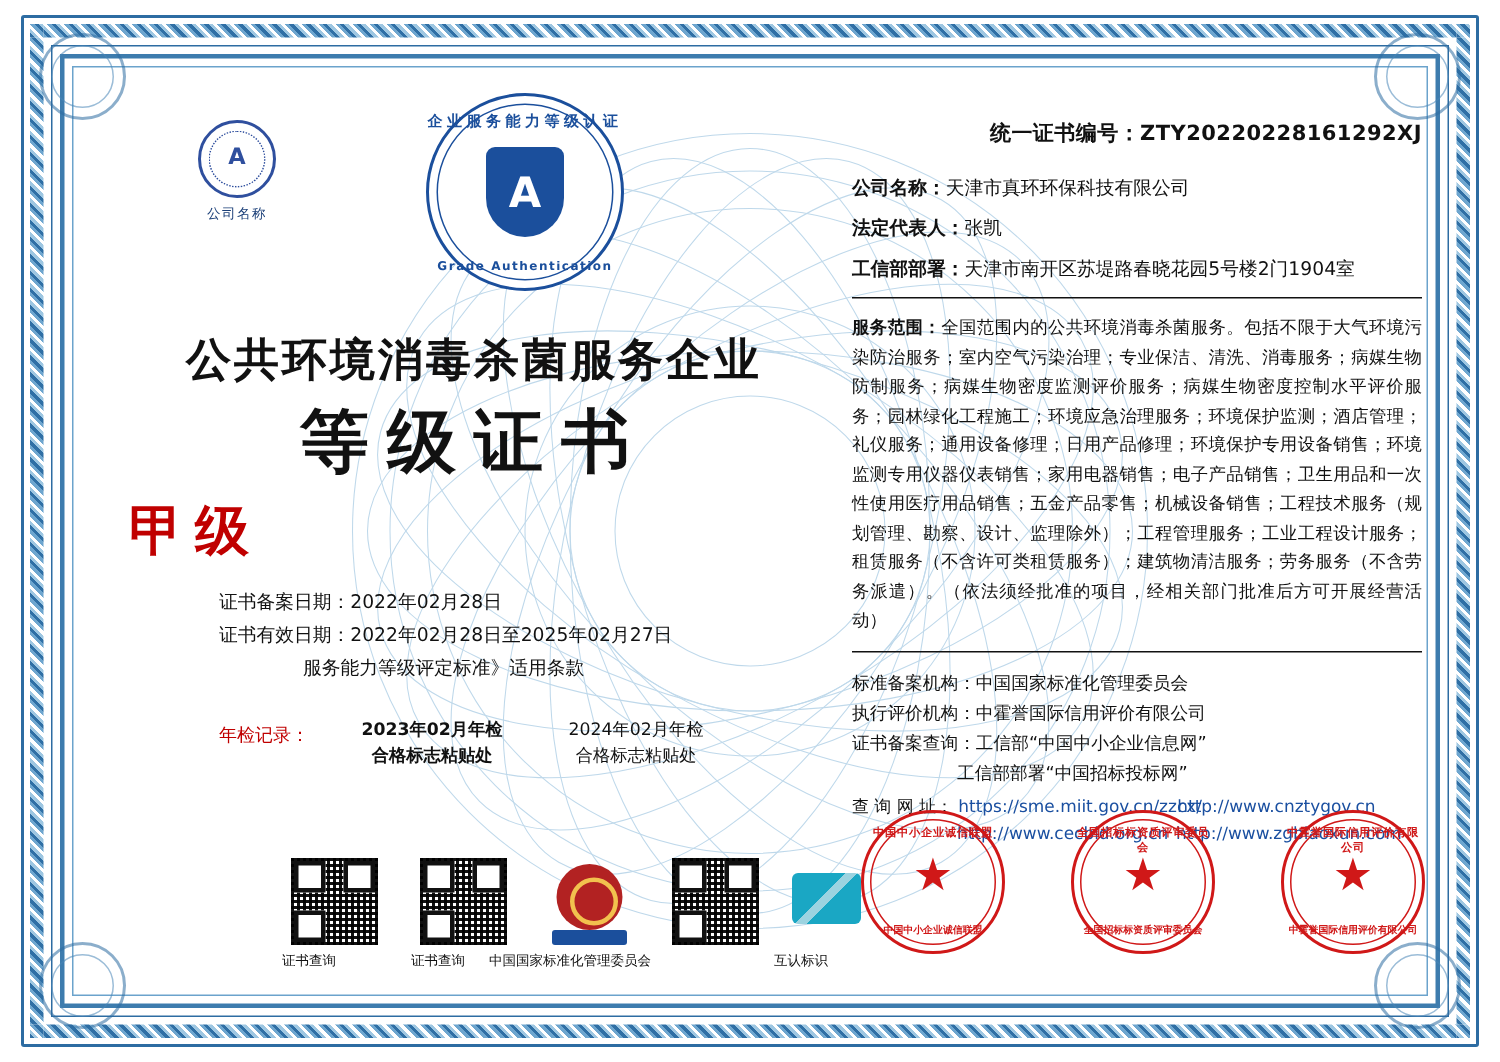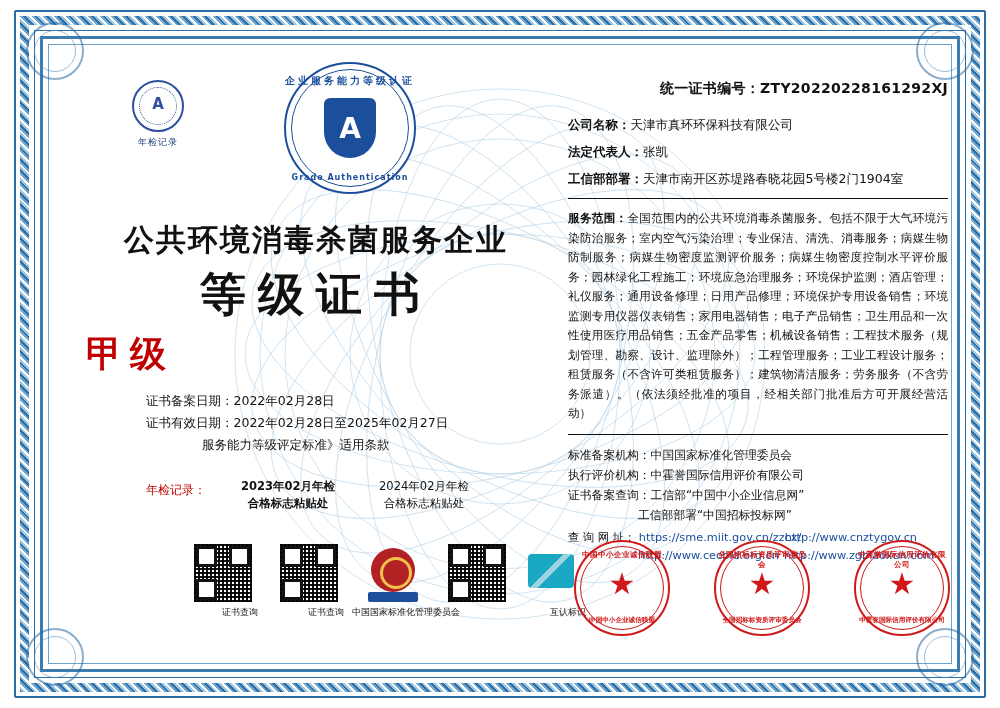--- a/index.html
+++ b/index.html
@@ -55,21 +55,21 @@
   .fields .row{white-space:nowrap;}
   .fields .ind{padding-left:56px;}
 
   .annual{position:absolute;left:90px;top:426px;width:420px;font-size:12px;}
   .annual .lab{color:#c00000;position:absolute;left:0;top:4px;}
   .annual .box{position:absolute;top:0;text-align:center;color:#111;line-height:17px;font-size:11.5px;}
   .annual .b1{left:82px;width:120px;font-weight:bold;}
   .annual .b2{left:218px;width:120px;}
 
   .qr-row{position:absolute;left:74px;bottom:22px;width:420px;height:90px;}
-  .qr-item{position:absolute;text-align:right;width:70px;}
+  .qr-item{position:absolute;text-align:left;width:70px;margin-top:28px;}
   .qr-item .qcap{margin-top:4px;font-size:9px;color:#111;white-space:nowrap;}
   .qr-item.wide .qcap{margin-left:-32px;width:134px;}
   .qr{width:58px;height:58px;margin:0 auto;background:
       repeating-linear-gradient(0deg,#111 0 2px,#fff 2px 4px),
       repeating-linear-gradient(90deg,#111 0 2px,transparent 2px 4px);
       background-blend-mode:multiply;position:relative;}
   .qr:before,.qr:after{content:"";position:absolute;width:15px;height:15px;border:3px solid #111;background:#fff;}
   .qr:before{left:2px;top:2px;}
   .qr:after{right:2px;top:2px;}
   .qr i{position:absolute;left:2px;bottom:2px;width:15px;height:15px;border:3px solid #111;background:#fff;}
@@ -146,21 +146,21 @@
   </div>
 
   <div class="content">
 
     <div class="left-col">
 
       <div class="fake-mark">
         <div class="ring">
             <span>A</span>
           </div>
-        <div class="cap">年检记录</div>
+        <div class="cap">公司名称</div>
       </div>
 
       <div class="grade-seal">
         <div class="outer"></div>
         <div class="outer2"></div>
         <div class="seal-top-text">企业服务能力等级认证</div>
         <div class="shield">
             <i>A</i>
           </div>
         <div class="seal-bot-text">Grade Authentication</div>

